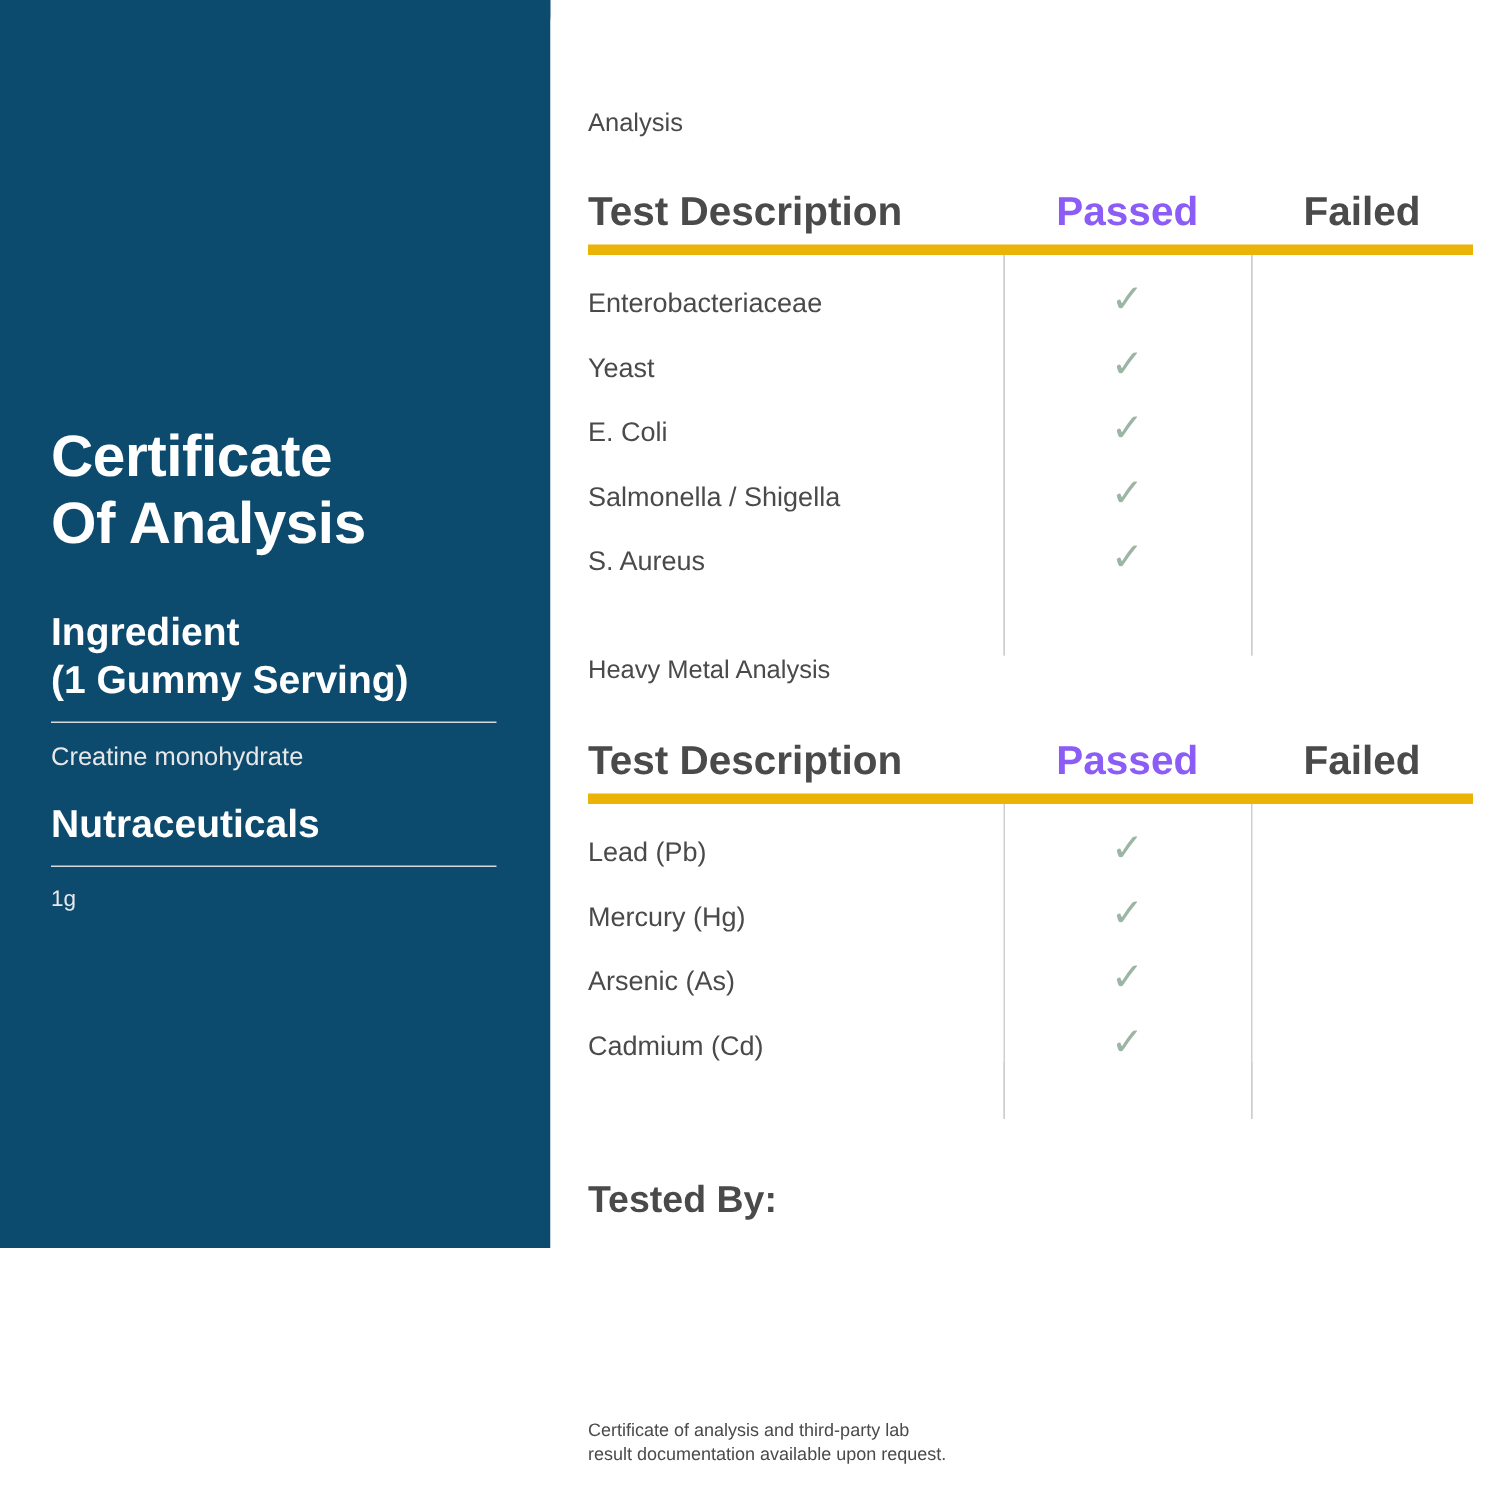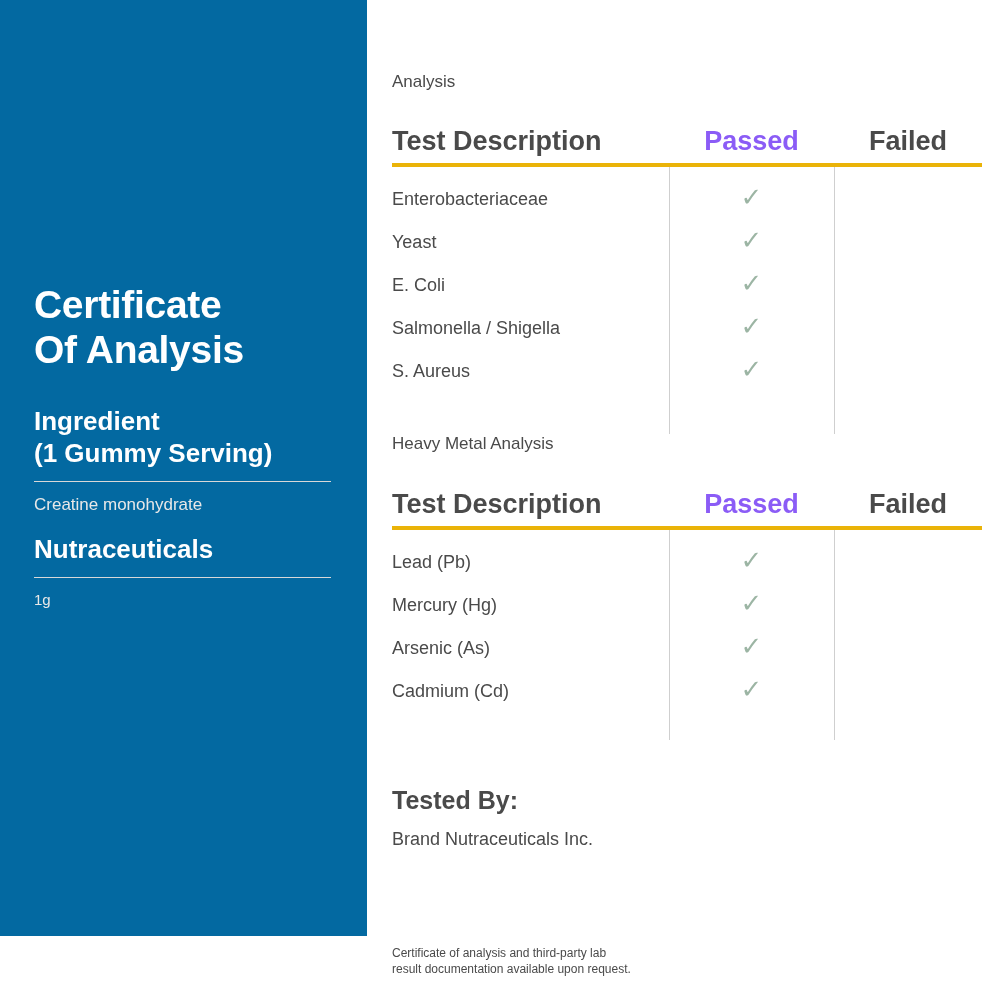--- a/index.html
+++ b/index.html
@@ -16,22 +16,22 @@
   .page {
     position: relative;
     width: 1000px;
     height: 1000px;
     display: flex;
   }
 
   
   .sidebar {
     width: 367px;
-    height: 936px;
-    background: #0369a1;
+    height: 832px;
+    background: #0c4a6e;
     box-sizing: border-box;
     position: relative;
     flex: 0 0 367px;
   }
   .sidebar-inner {
     position: absolute;
     left: 34px;
     top: 282px;
     width: 300px;
   }
@@ -97,21 +97,21 @@
   }
   .section-kicker {
     color: #4a4a4a;
     font-size: 17px;
     margin: 0 0 2px 0;
     line-height: 1.2;
   }
   .head-row {
     display: flex;
     align-items: flex-end;
-    border-bottom: 4px solid #eab308;
+    border-bottom: 7px solid #eab308;
     padding-bottom: 6px;
   }
   .col-desc {
     width: 277px;
     flex: 0 0 277px;
     color: #4a4a4a;
     font-size: 27px;
     font-weight: bold;
     line-height: 1.15;
   }
@@ -316,20 +316,19 @@
             <div class="vline v1" style="left:277px;"></div>
             <div class="vline v2" style="left:442px;"></div>
           </div>
         </div>
       </section>
 
     </div>
 
     <div class="tested-block">
       <h3 class="tested-title">Tested By:</h3>
-      <p class="tested-name">Brand Nutraceuticals Inc.</p>
     </div>
 
     <p class="footnote">Certificate of analysis and third-party lab
 result documentation available upon request.</p>
 
   </main>
 </div>
 
 </body></html>

